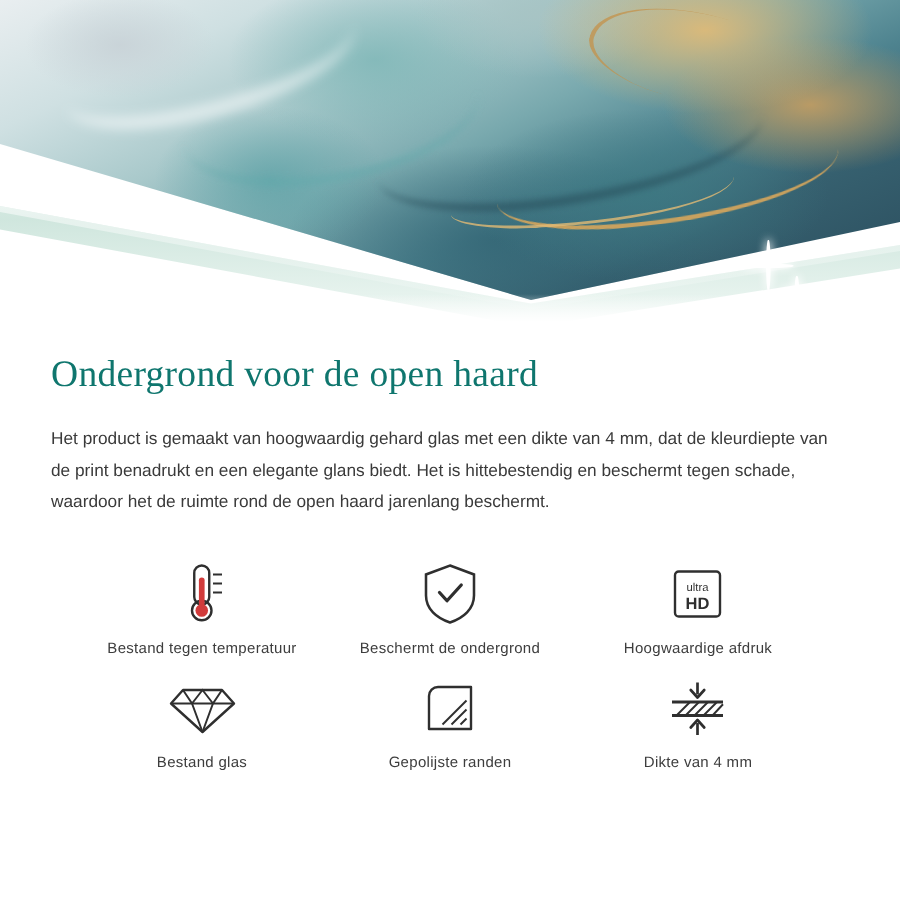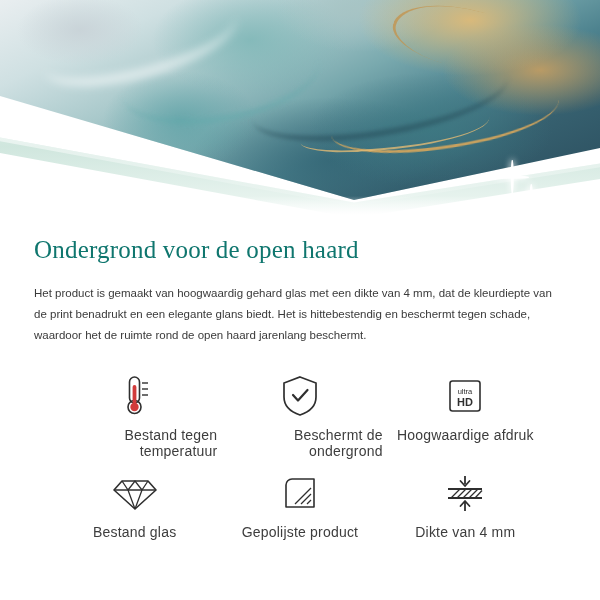--- a/index.html
+++ b/index.html
@@ -228,21 +228,21 @@
     justify-content: flex-start;
   }
   .feature-icon {
     height: 48px;
     display: flex;
     align-items: center;
     justify-content: center;
   }
   .feature-label {
     margin-top: 7px;
-    font-size: 14px;
+    font-size: 10px;
     color: #3d3d3d;
     text-align: right;
     letter-spacing: 0.2px;
   }
   svg { display: block; }
 </style>
 </head>
 <body>
 
 <div class="page">
@@ -327,21 +327,21 @@
 
       <div class="feature">
         <div class="feature-icon">
           <svg width="44" height="44" viewBox="0 0 44 44">
             <path d="M8 36 V14 A6 6 0 0 1 14 8 H36 V36 Z" fill="none" stroke="#2f2f2f" stroke-width="1.6" stroke-linejoin="round"></path>
             <line x1="17" y1="33" x2="33" y2="17" stroke="#2f2f2f" stroke-width="1.3"></line>
             <line x1="23" y1="33" x2="33" y2="23" stroke="#2f2f2f" stroke-width="1.3"></line>
             <line x1="29" y1="33" x2="33" y2="29" stroke="#2f2f2f" stroke-width="1.3"></line>
           </svg>
         </div>
-        <div class="feature-label">Gepolijste product</div>
+        <div class="feature-label">Gepolijste randen</div>
       </div>
 
       <div class="feature">
         <div class="feature-icon">
           <svg width="48" height="44" viewBox="0 0 48 44">
             <line x1="24" y1="5" x2="24" y2="13" stroke="#2f2f2f" stroke-width="1.8"></line>
             <path d="M19.5 10 L24 15 L28.5 10" fill="none" stroke="#2f2f2f" stroke-width="1.8" stroke-linecap="round" stroke-linejoin="round"></path>
             <line x1="7" y1="18" x2="41" y2="18" stroke="#2f2f2f" stroke-width="2"></line>
             <line x1="7" y1="27" x2="41" y2="27" stroke="#2f2f2f" stroke-width="2"></line>
             <line x1="10" y1="27" x2="19" y2="18" stroke="#2f2f2f" stroke-width="1.3"></line>

